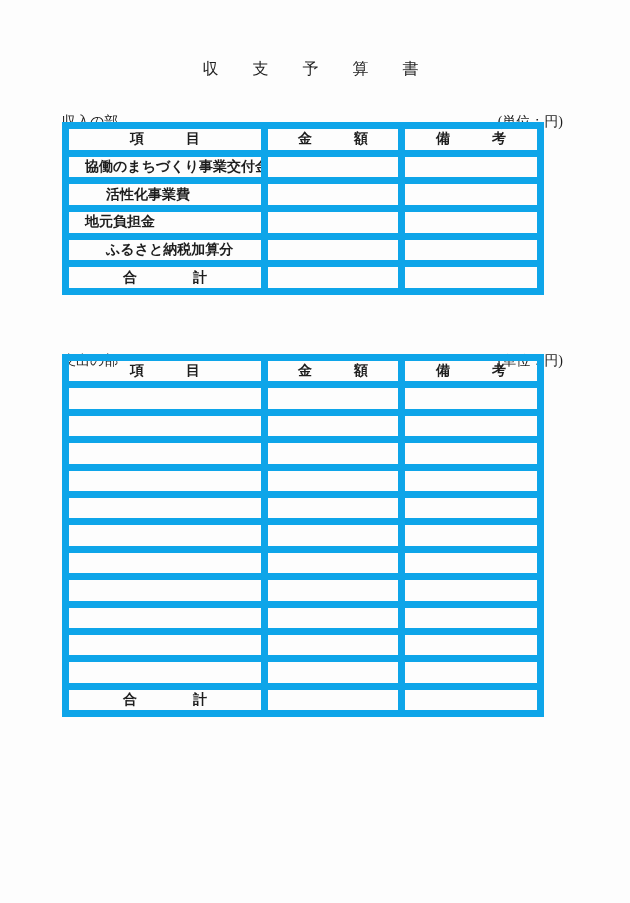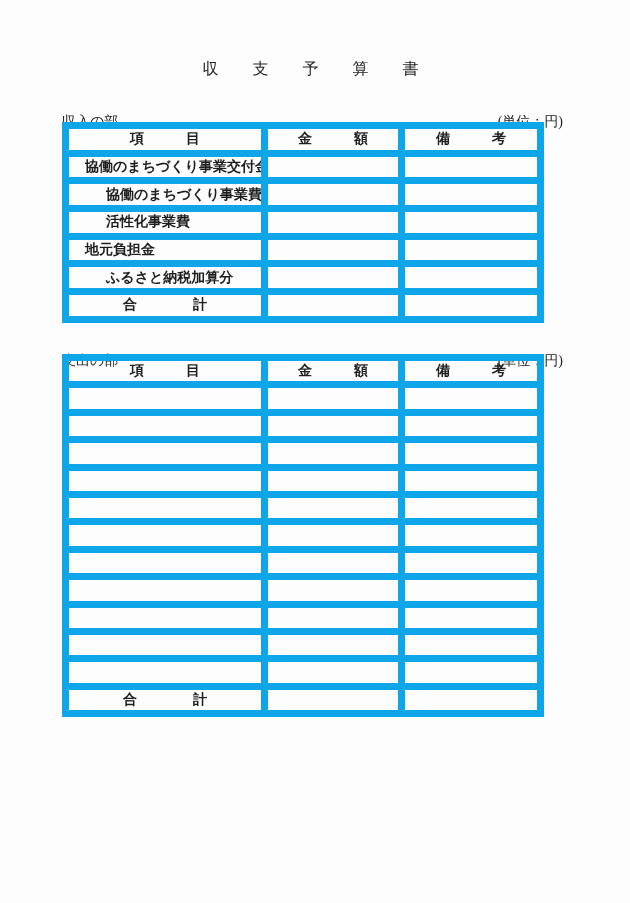--- a/index.html
+++ b/index.html
@@ -71,25 +71,20 @@
     <thead>
       <tr>
         <th>項　　　目</th>
         <th>金　　　額</th>
         <th>備　　　考</th>
       </tr>
     </thead>
     <tbody id="income-body">
         <tr>
           <td class="item-cell">協働のまちづくり事業交付金</td>
-          <td class="amount-cell"></td>
-          <td class="note-cell"></td>
-        </tr>
-        <tr>
-          <td class="item-cell indent">協働のまちづくり事業費</td>
           <td class="amount-cell"></td>
           <td class="note-cell"></td>
         </tr>
         <tr>
           <td class="item-cell indent">活性化事業費</td>
           <td class="amount-cell"></td>
           <td class="note-cell"></td>
         </tr>
         <tr>
           <td class="item-cell">地元負担金</td>

